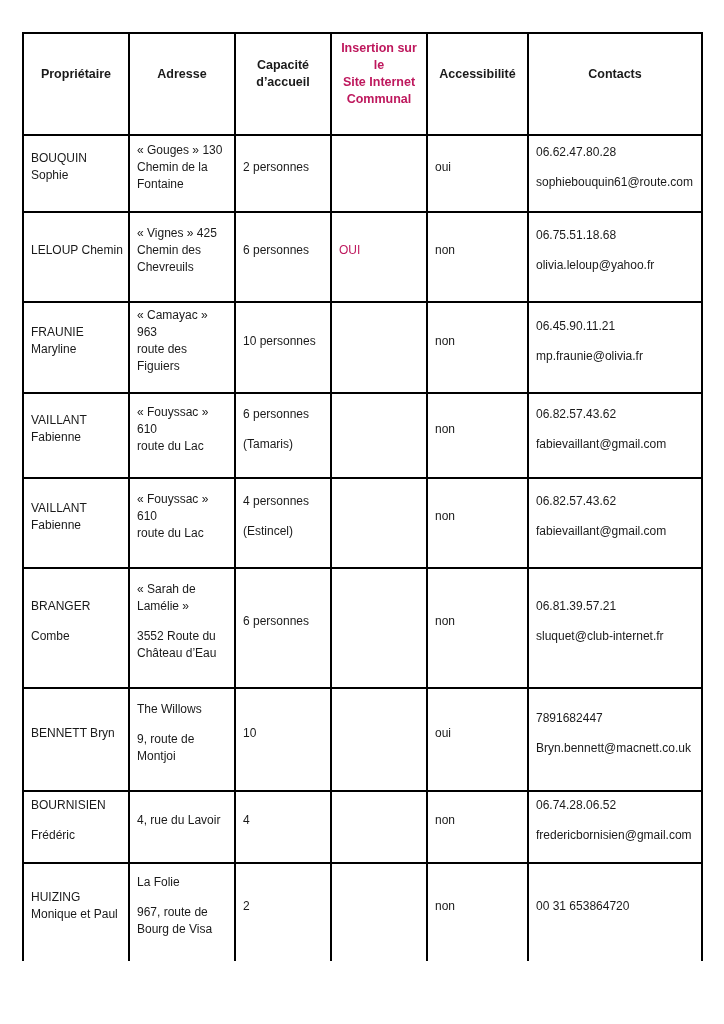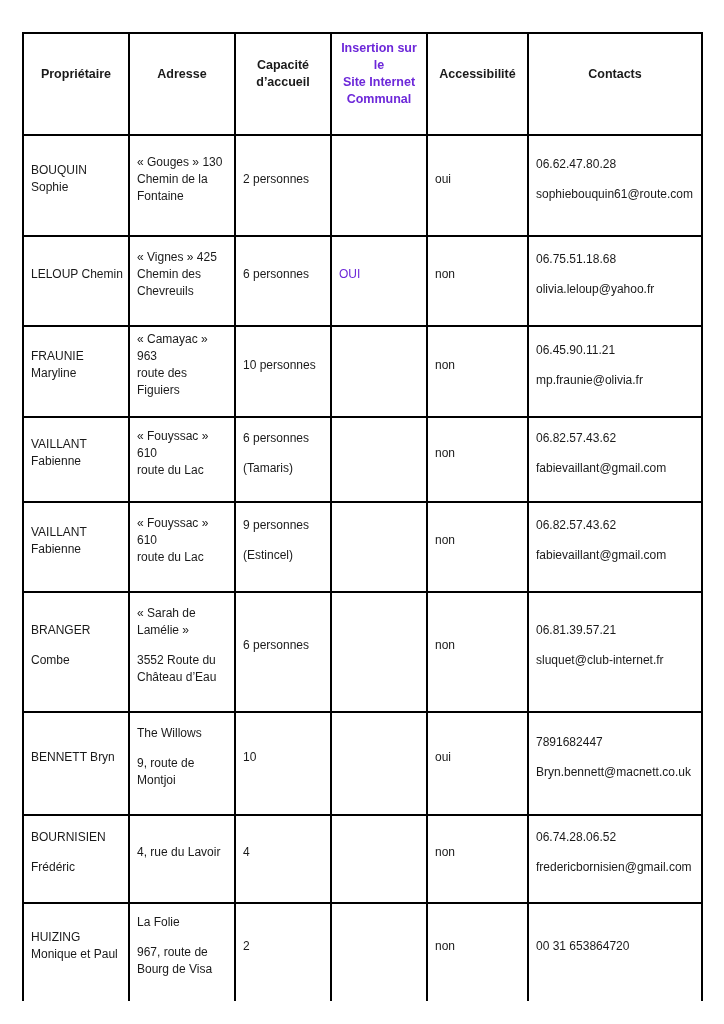--- a/index.html
+++ b/index.html
@@ -46,31 +46,31 @@
     font-size: 12px;
     line-height: 17px;
     text-align: left;
     padding: 4px 5px 4px 7px;
   }
   td p {
     margin: 0 0 13px 0;
     white-space: pre-line;
     overflow-wrap: anywhere;
   }
-  .red { color: #6d28d9; }
+  .red { color: #be185d; }
 
   thead tr            { height: 93px;  }
-  tbody tr:nth-child(1){ height: 101px; }
+  tbody tr:nth-child(1){ height: 77px; }
   tbody tr:nth-child(2){ height: 90px;  }
   tbody tr:nth-child(3){ height: 91px;  }
   tbody tr:nth-child(4){ height: 85px;  }
   tbody tr:nth-child(5){ height: 90px;  }
   tbody tr:nth-child(6){ height: 120px; }
   tbody tr:nth-child(7){ height: 103px; }
-  tbody tr:nth-child(8){ height: 88px;  }
+  tbody tr:nth-child(8){ height: 72px;  }
   tbody tr:nth-child(9){ height: 98px;  }
 
   
   tbody tr:last-child td { border-bottom: none; }
 </style>
 </head>
 <body>
 
 <div class="page">
   <table class="gites">
@@ -187,21 +187,21 @@
         <tr>
           <td>
             <p>VAILLANT
 Fabienne</p>
           </td>
           <td>
             <p>« Fouyssac » 610
 route du Lac</p>
           </td>
           <td>
-            <p>9 personnes</p>
+            <p>4 personnes</p>
             <p>(Estincel)</p>
           </td>
           <td class="red"></td>
           <td>
             <p>non</p>
           </td>
           <td>
             <p>06.82.57.43.62</p>
             <p>fabievaillant@gmail.com</p>
           </td>

